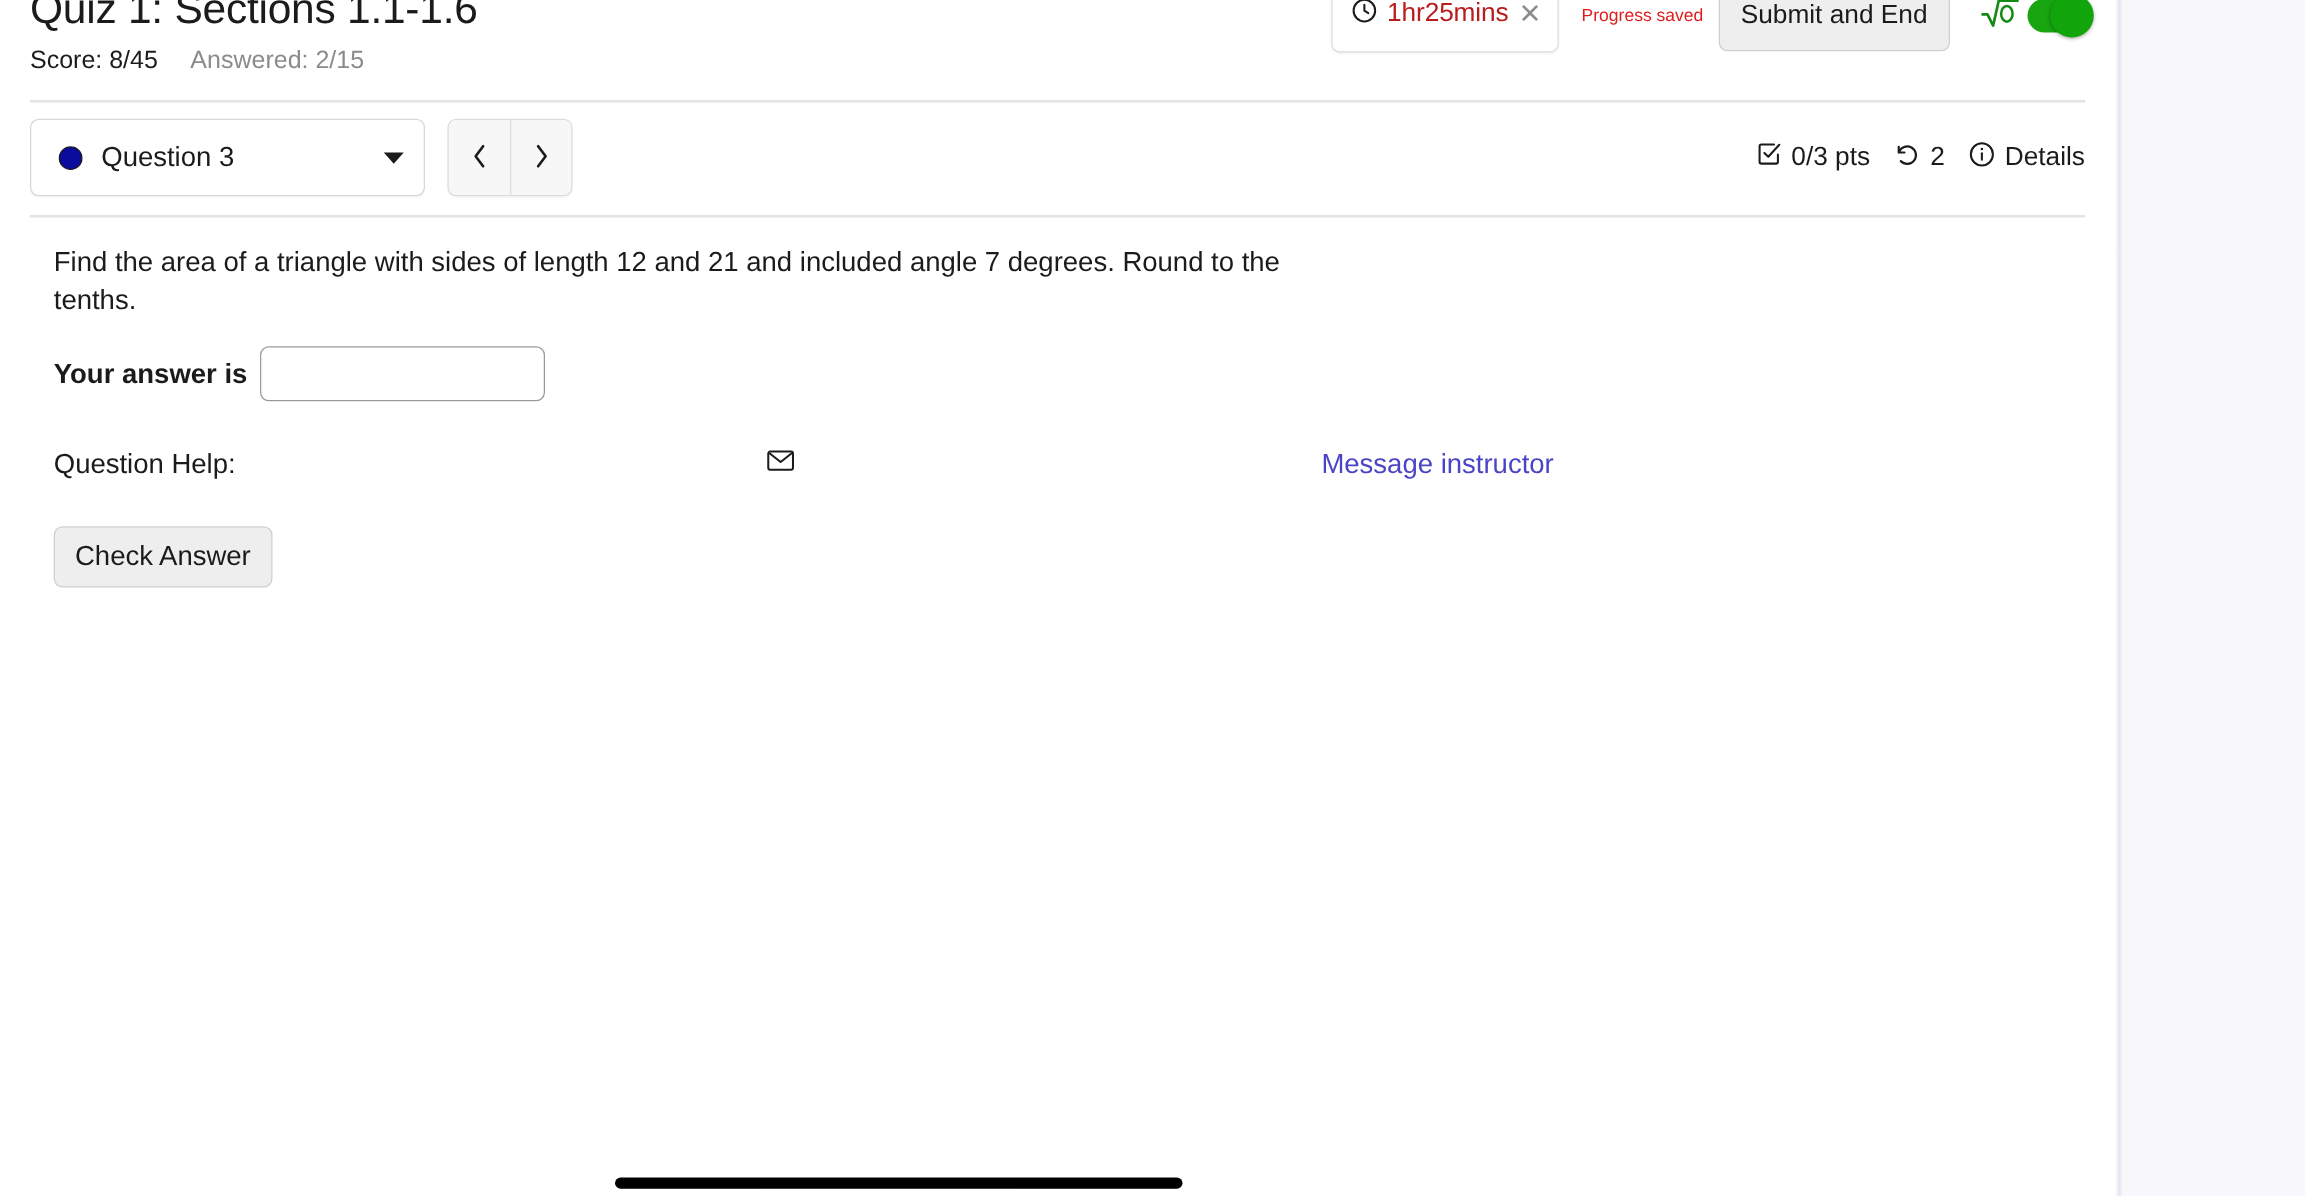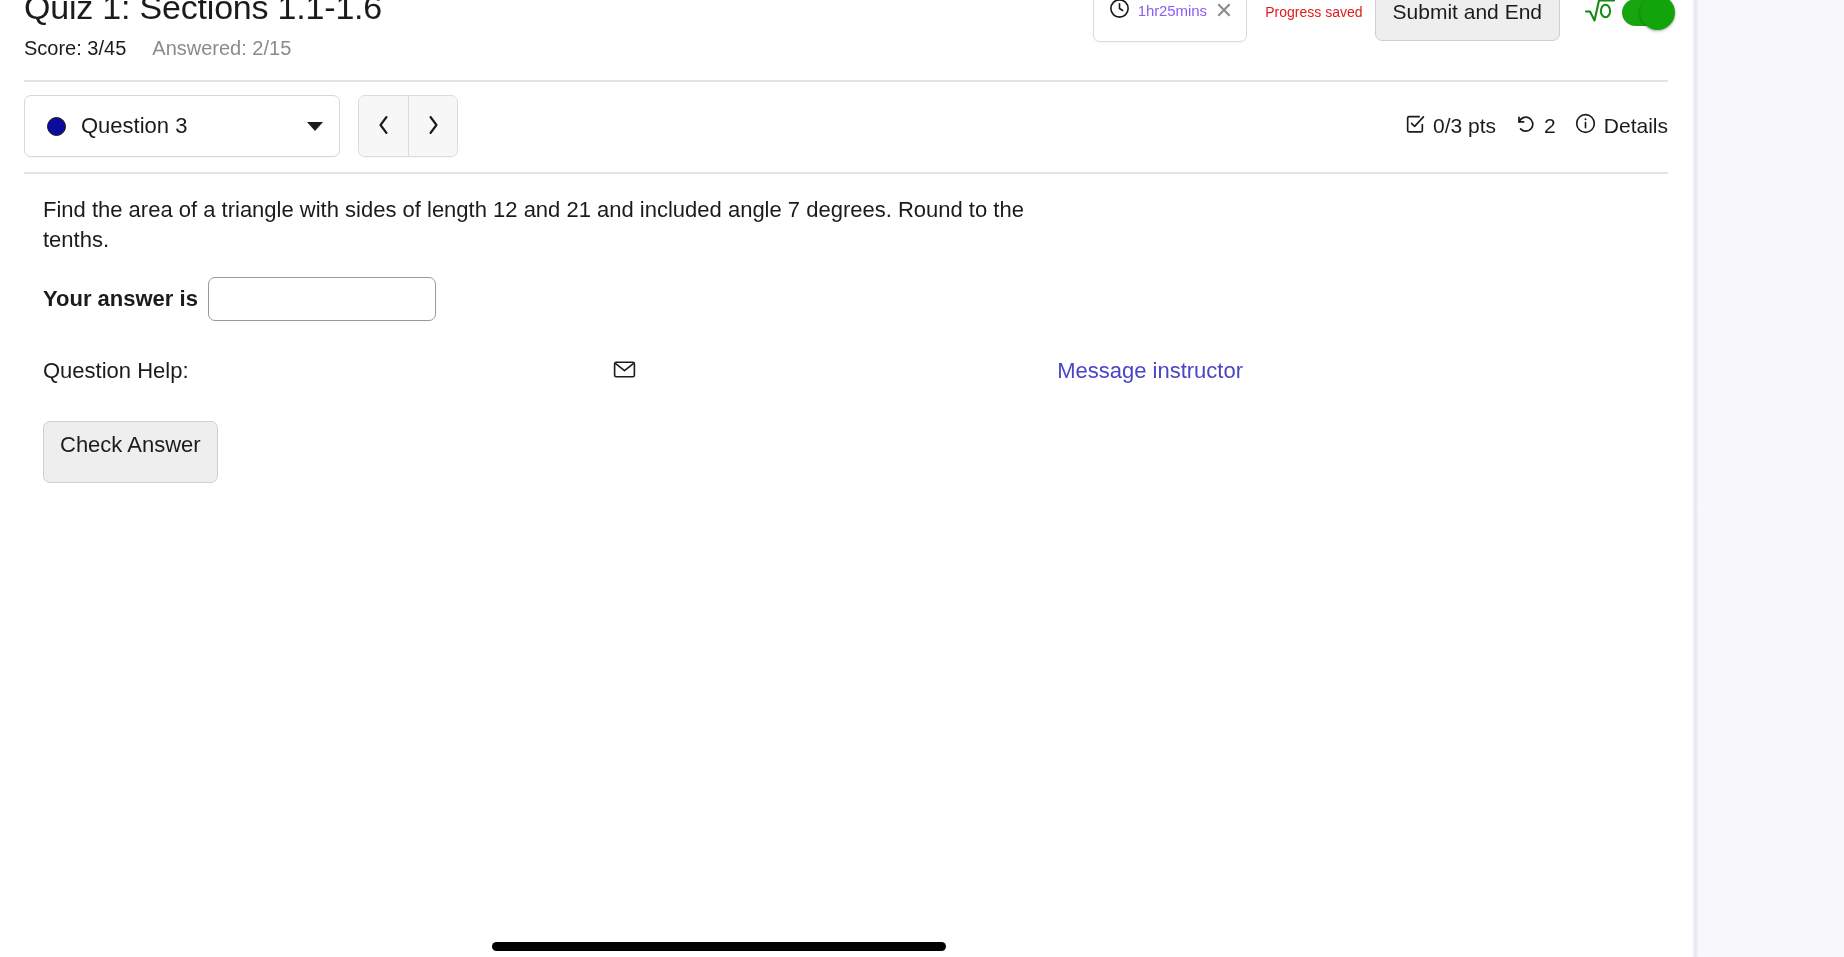--- a/index.html
+++ b/index.html
@@ -86,22 +86,22 @@
     align-items: center;
     gap: 7px;
     border: 1px solid #dcdcdc;
     border-radius: 7px;
     background: #ffffff;
     padding: 12px 13px 13px 14px;
     height: 61px;
     box-shadow: 0 1px 2px rgba(0,0,0,.05);
   }
   .timer-text {
-    font-size: 15px;
-    color: #8b5cf6;
+    font-size: 21px;
+    color: #b91c1c;
     white-space: nowrap;
     letter-spacing: -0.1px;
   }
   .timer-close {
     font-size: 22px;
     color: #8d8d8d;
     line-height: 1;
     cursor: pointer;
     margin-left: 1px;
   }
@@ -316,21 +316,21 @@
   }
   .mail-icon { margin-left: 24px; display: block; }
   .check-btn {
     margin-top: 37px;
     font-family: "Liberation Sans", sans-serif;
     font-size: 22px;
     color: #1b1b1b;
     background: #eeeeee;
     border: 1px solid #cfcfcf;
     border-radius: 7px;
-    padding: 10px 16px 24px 16px;
+    padding: 10px 16px 11px 16px;
     cursor: pointer;
     display: inline-block;
   }
 
   
   .hscroll-track {
     position: absolute;
     left: 0;
     bottom: 0;
     width: 1692px;
@@ -355,21 +355,21 @@
 
   <div class="outer-bg"></div>
 
   <div class="quiz-pane">
 
     <div class="header">
 
       <div class="quiz-title">Quiz 1: Sections 1.1-1.6</div>
 
       <div class="score-line">
-        <span class="score-main">Score: 3/45</span><span class="score-answered">Answered: 2/15</span>
+        <span class="score-main">Score: 8/45</span><span class="score-answered">Answered: 2/15</span>
       </div>
 
       <div class="header-right">
 
         <div class="timer-box">
           <span>
             <svg width="23" height="23" viewBox="0 0 24 24" fill="none" stroke="#1b1b1b" stroke-width="1.7">
               <circle cx="12" cy="12" r="9"></circle>
               <path d="M12 7.2V12l3.3 2.1" stroke-linecap="round"></path>
             </svg>

